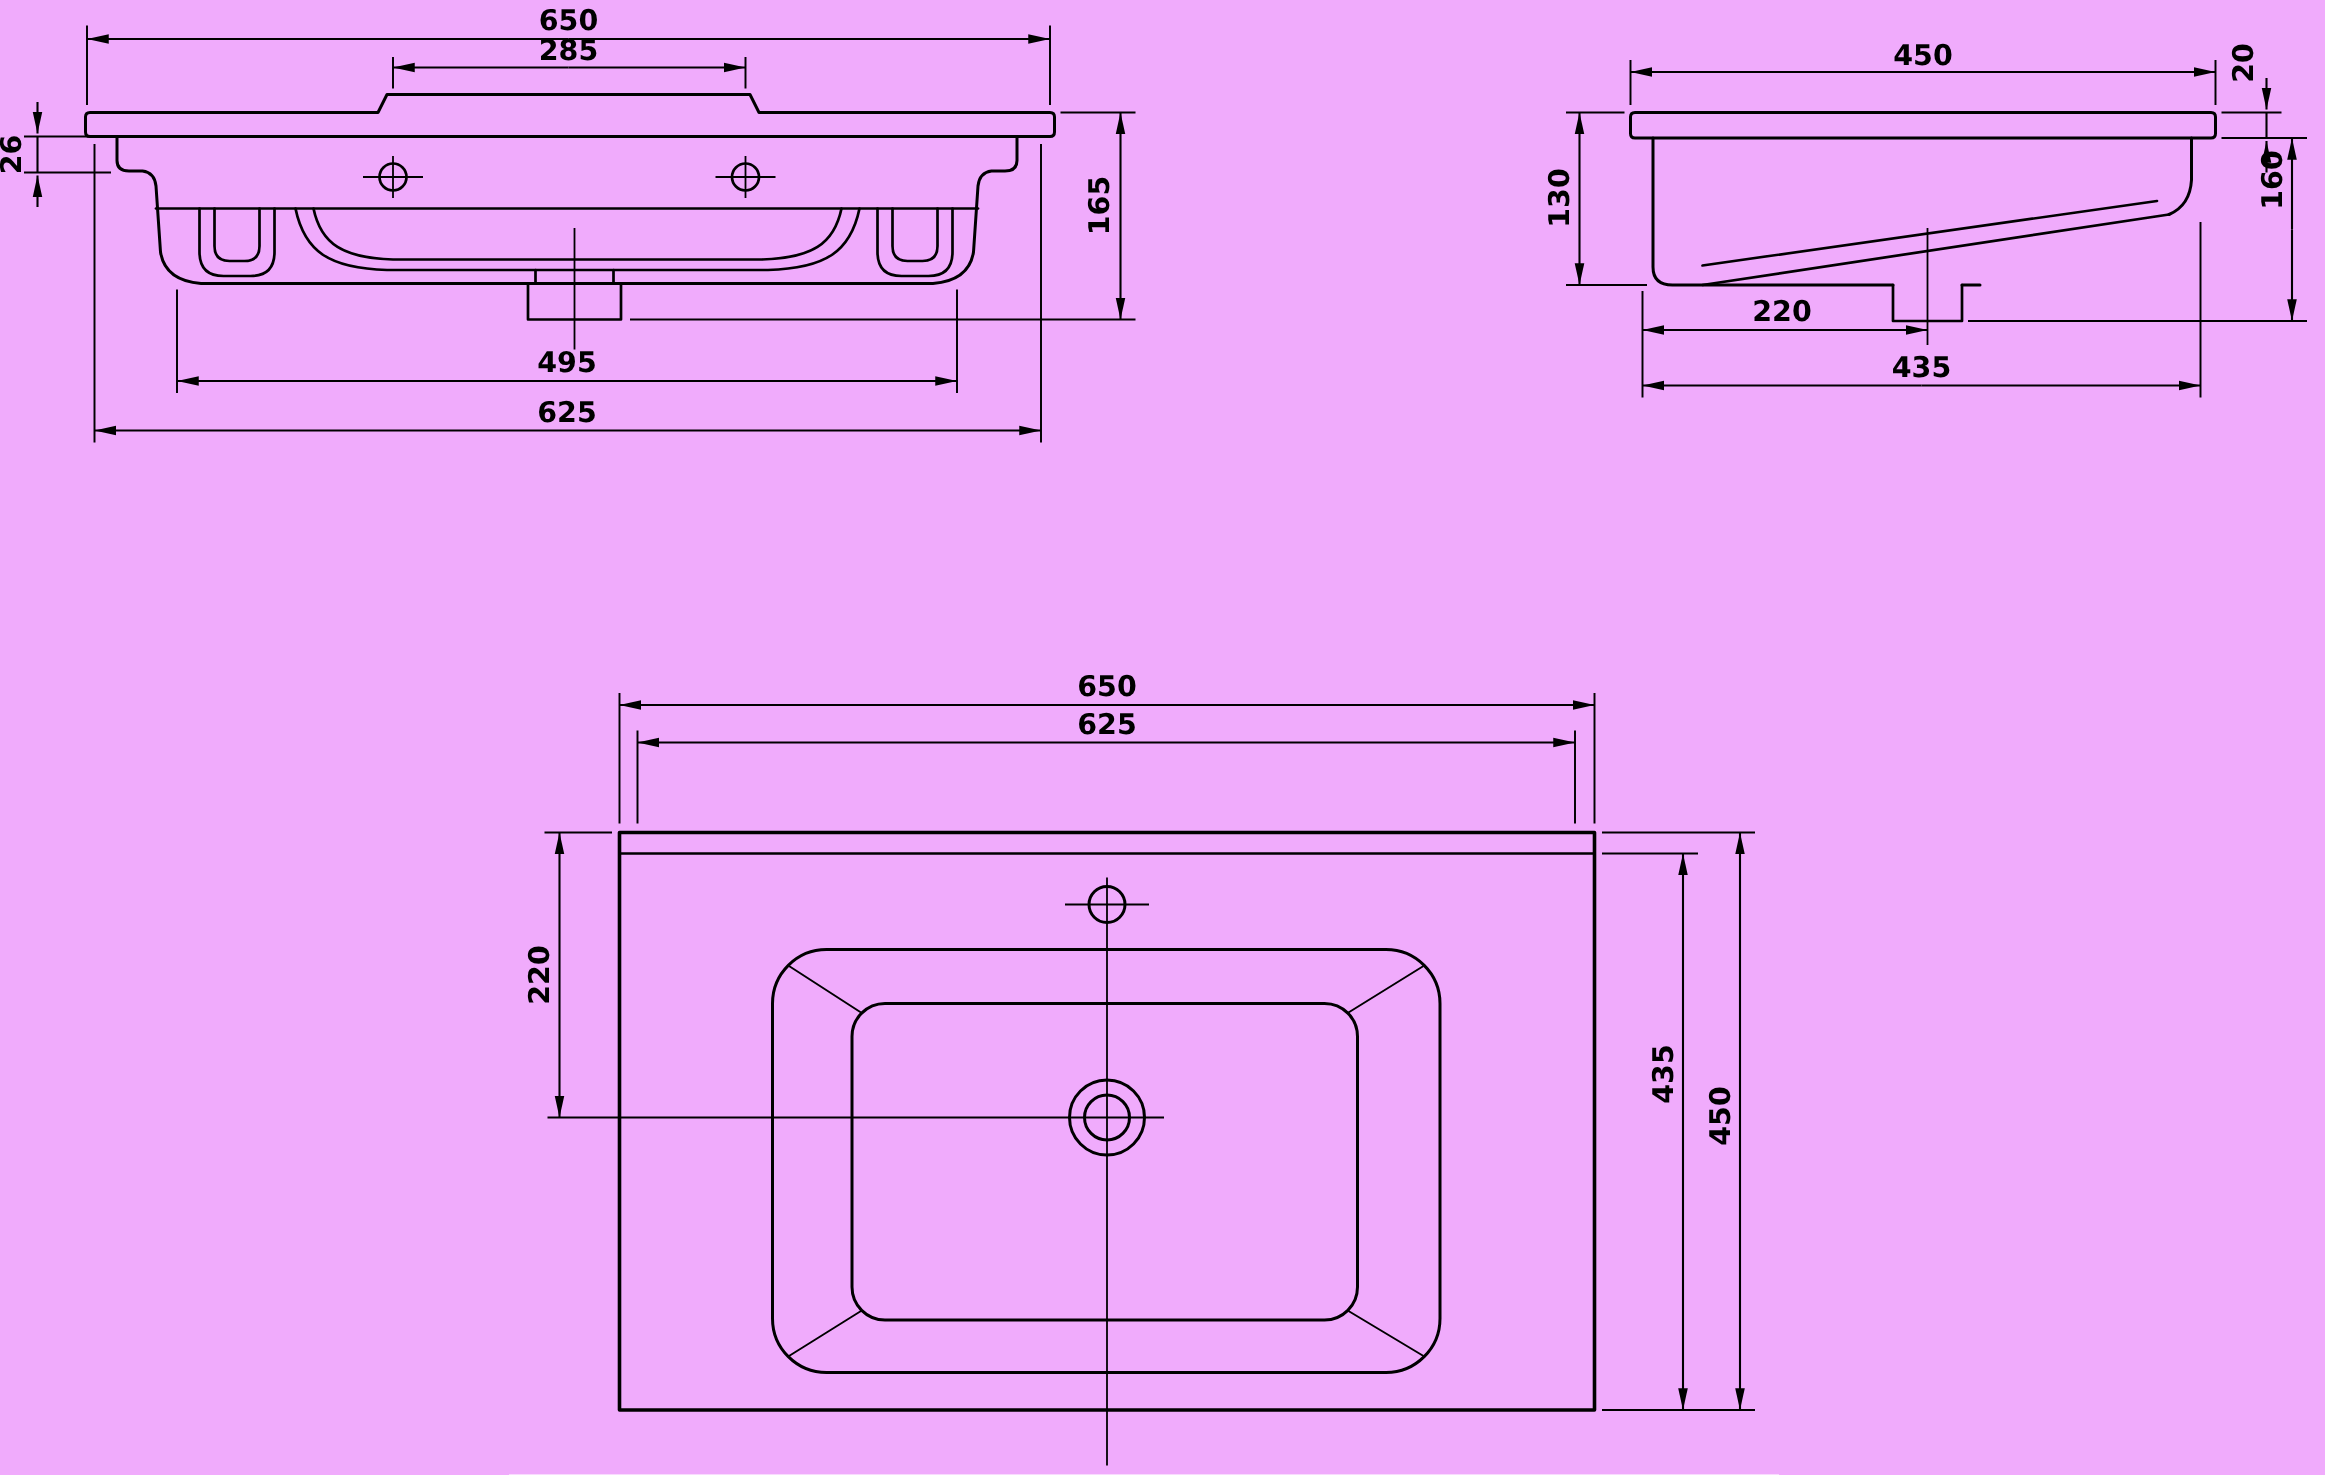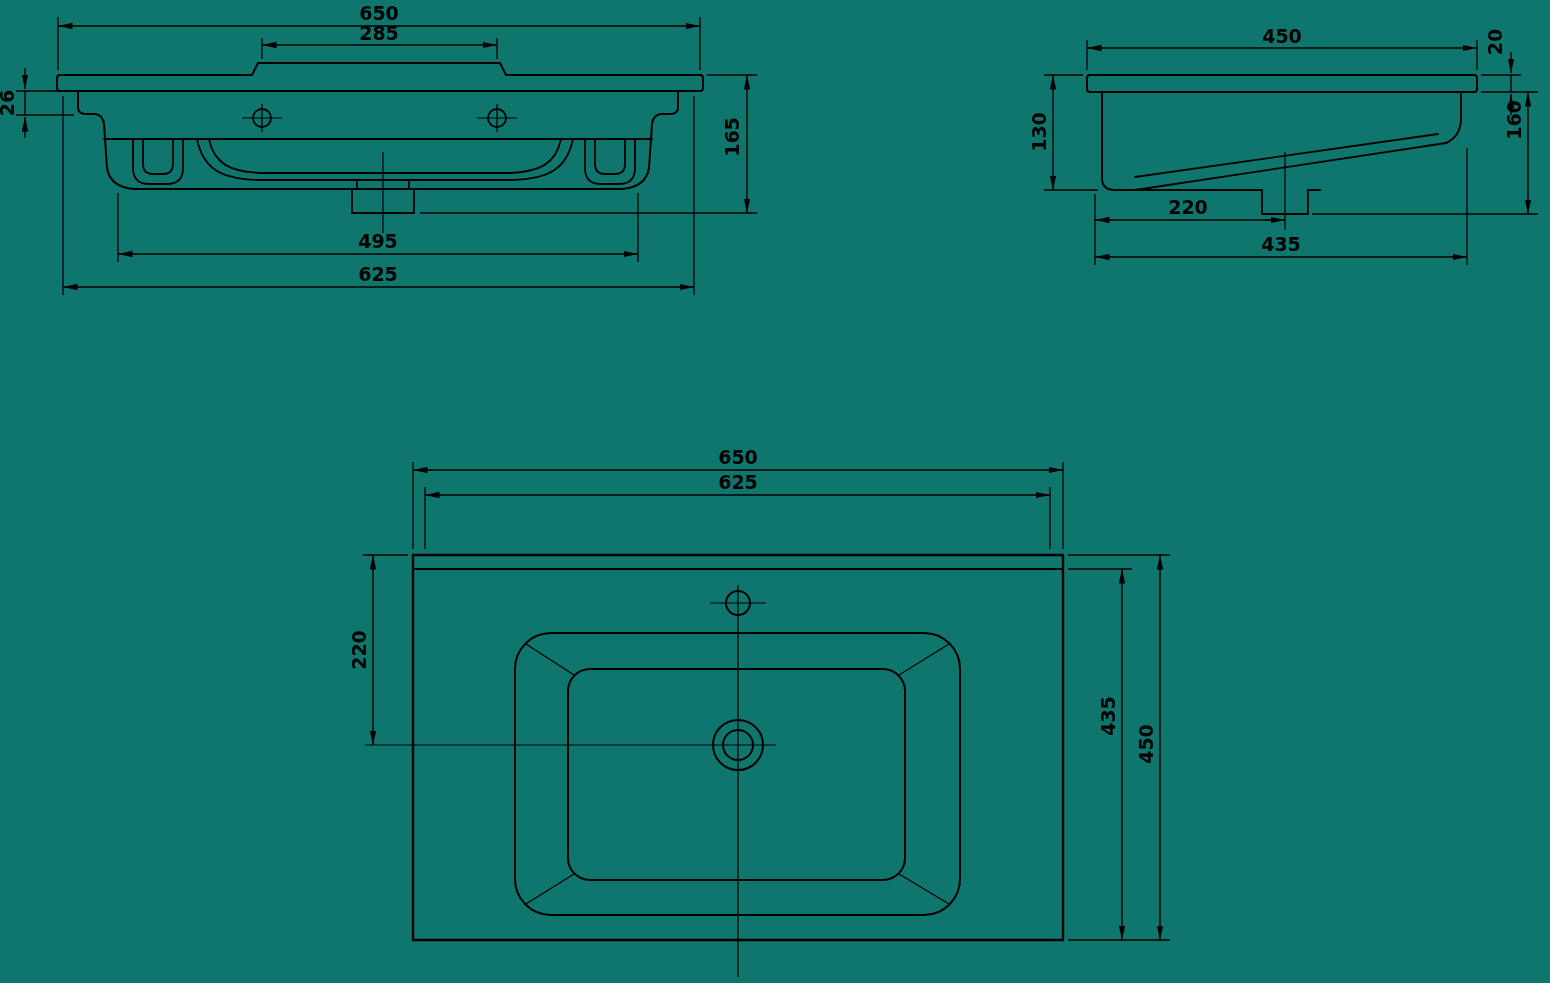--- a/index.html
+++ b/index.html
@@ -1,16 +1,16 @@
 <!DOCTYPE html>
 <html><head>
 <meta charset="utf-8">
 <style>
   html,body{margin:0;padding:0;background:#ffffff;}
-  .stage{position:relative;width:1550px;height:983px;background:#0f766e;overflow:hidden;}
+  .stage{position:relative;width:1550px;height:983px;background:#f0abfc;overflow:hidden;}
   svg{display:block;}
   .g2{stroke:#000;stroke-width:2;fill:none;stroke-linejoin:round;stroke-linecap:round;}
   .g22{stroke:#000;stroke-width:2.4;fill:none;stroke-linejoin:round;}
   .g18{stroke:#000;stroke-width:1.8;fill:none;stroke-linejoin:round;stroke-linecap:round;}
   .ext{stroke:#000;stroke-width:1.3;fill:none;}
   .dl{stroke:#000;stroke-width:1.4;fill:none;}
   .cl{stroke:#000;stroke-width:1.2;fill:none;}
   text.dim{font:bold 19px "DejaVu Sans", sans-serif;fill:#000;}
 </style>
 </head>

